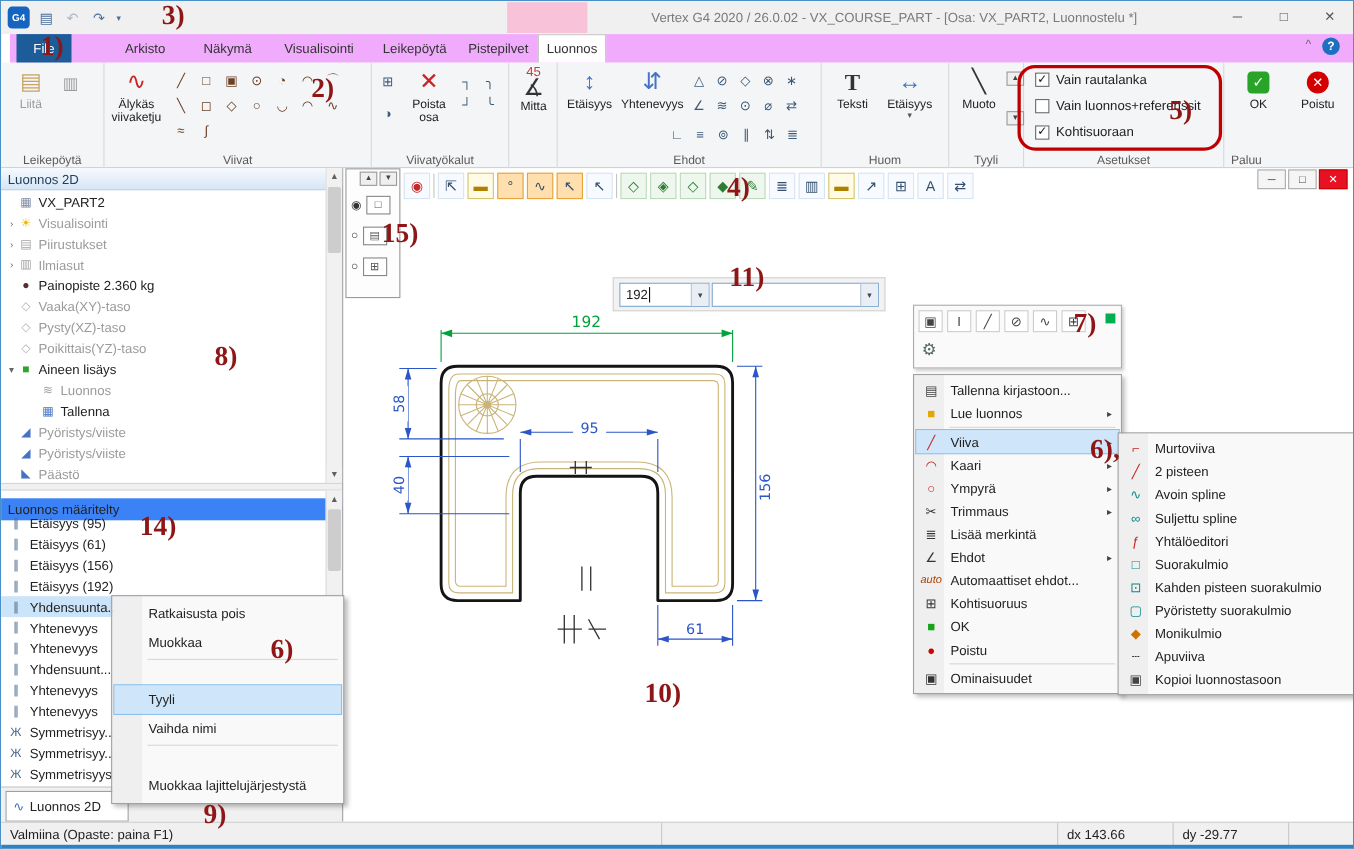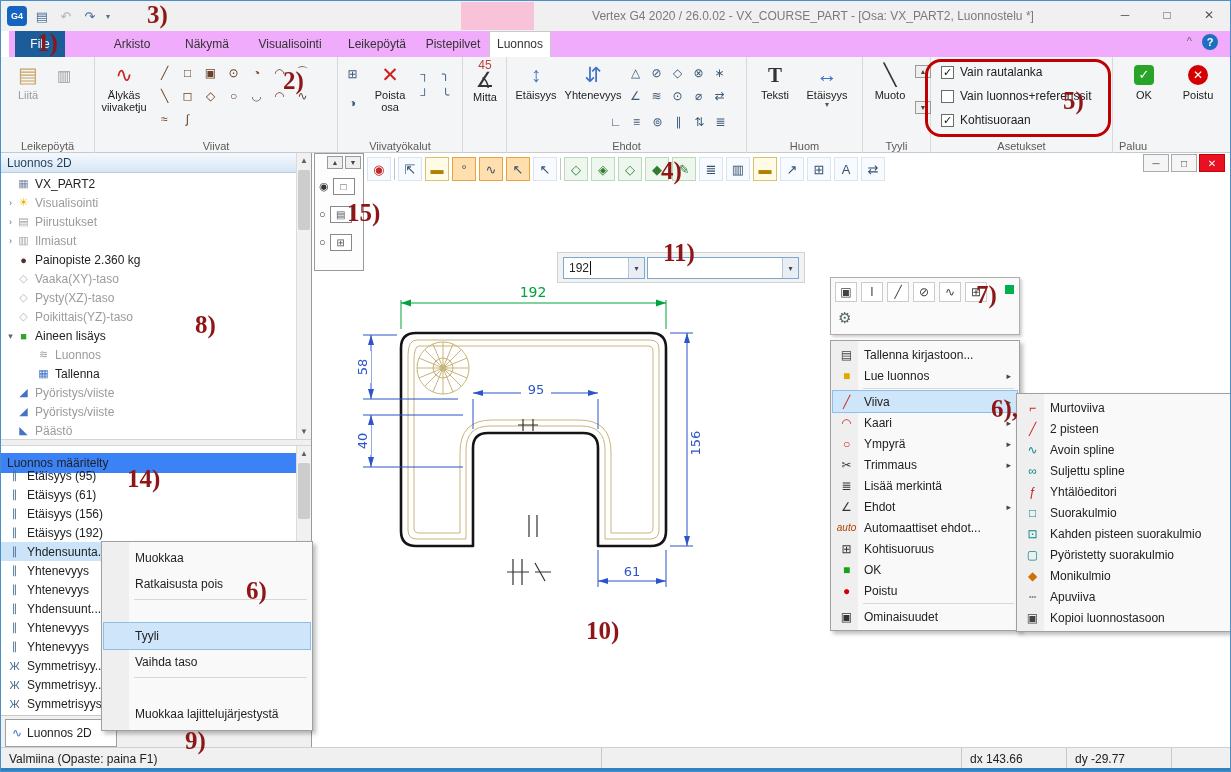--- a/index.html
+++ b/index.html
@@ -797,41 +797,41 @@
         <span class="ic-blue">∿</span>
         <span>Luonnos 2D</span>
       </div>
     </div>
   </div>
 
   <div class="menu" style="left:100px;top:540px;width:212px" id="menu-left">
 
       <div class="mi">
         <span class="mi-ic"></span>
+        <span>Ratkaisusta pois</span>
+      </div>
+
+      <div class="mi">
+        <span class="mi-ic"></span>
         <span>Muokkaa</span>
-      </div>
-
-      <div class="mi">
-        <span class="mi-ic"></span>
-        <span>Ratkaisusta pois</span>
       </div>
 
       <div class="mi sep">
         <span class="mi-ic"></span>
         <span></span>
       </div>
 
       <div class="mi hl">
         <span class="mi-ic"></span>
         <span>Tyyli</span>
       </div>
 
       <div class="mi">
         <span class="mi-ic"></span>
-        <span>Vaihda taso</span>
+        <span>Vaihda nimi</span>
       </div>
 
       <div class="mi sep">
         <span class="mi-ic"></span>
         <span></span>
       </div>
 
       <div class="mi">
         <span class="mi-ic"></span>
         <span>Muokkaa lajittelujärjestystä</span>

